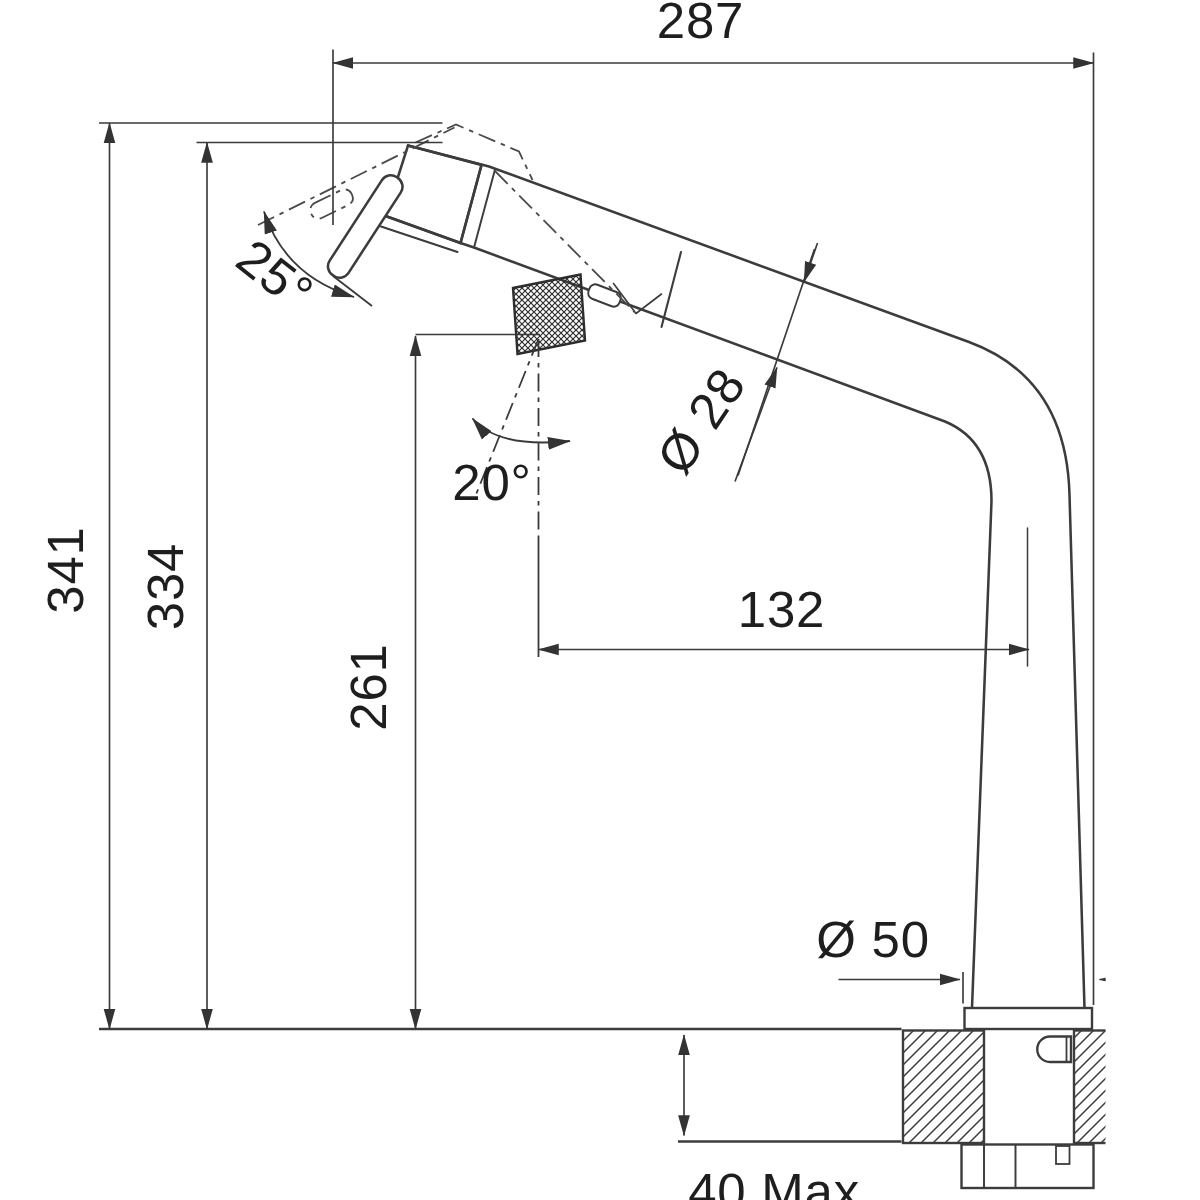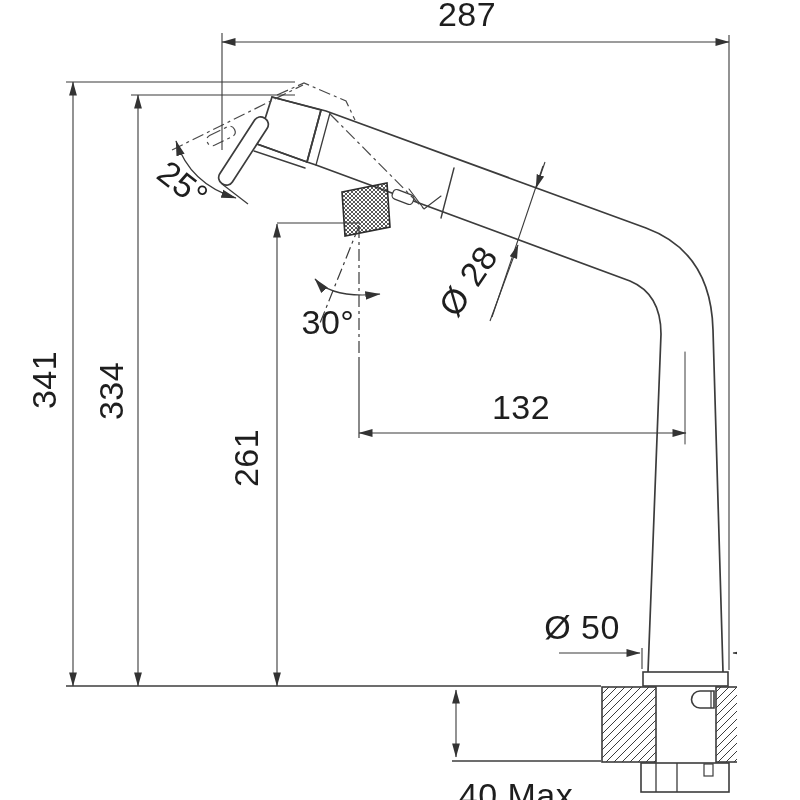--- a/index.html
+++ b/index.html
@@ -150,15 +150,15 @@
 
 <div class="label" style="left:467px; top:14px;">287</div>
 <div class="label rot-90" style="left:44px; top:380px;">341</div>
 <div class="label rot-90" style="left:111px; top:391px;">334</div>
 <div class="label rot-90" style="left:246px; top:458px;">261</div>
 <div class="label" style="left:521px; top:407px;">132</div>
 <div class="label rot-56" style="left:468px; top:281px;">Ø 28</div>
 <div class="label" style="left:582px; top:627px;text-align:center;">Ø 50</div>
 <div class="label" style="left:521px; top:795px;">40 Max.</div>
 <div class="label rot38" style="left:183px; top:184px;">25°</div>
-<div class="label" style="left:328px; top:322px;">30°</div>
+<div class="label" style="left:328px; top:322px;">20°</div>
 
 </div>
 
 </body></html>

